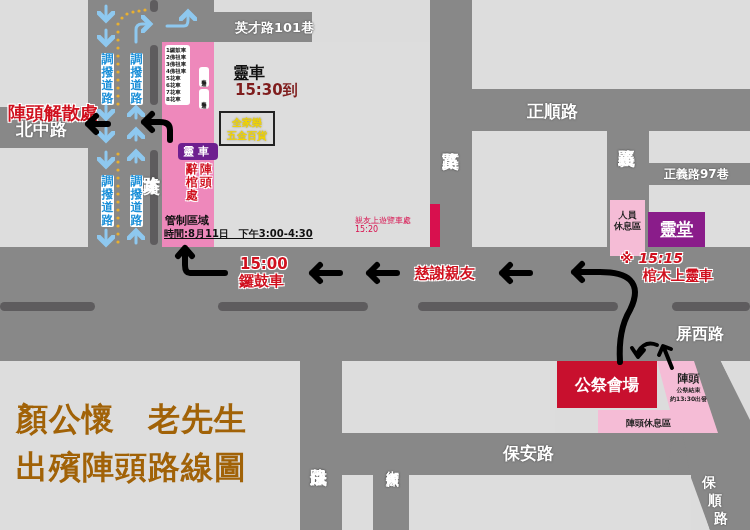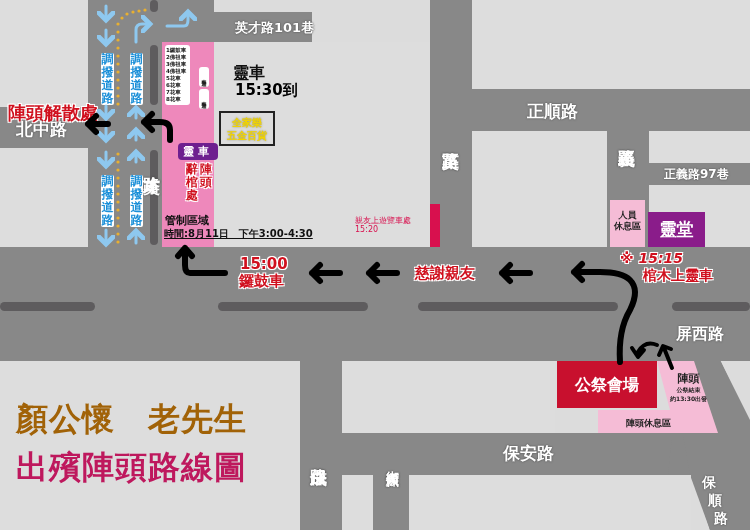--- a/index.html
+++ b/index.html
@@ -66,21 +66,21 @@
 </div>
 <div class="abs vtext" style="left:199px;top:67px;width:10px;height:20px;background:#fff;border-radius:3px;font-size:5px;font-weight:bold;color:#222;line-height:10px;text-align:center;">遊覽車</div>
 <div class="abs vtext" style="left:199px;top:89px;width:10px;height:20px;background:#fff;border-radius:3px;font-size:5px;font-weight:bold;color:#222;line-height:10px;text-align:center;">遊覽車</div>
 <div class="abs" style="left:178px;top:143px;width:40px;height:17px;background:#6e1f8f;border-radius:4px;color:#fff;font-size:11px;font-weight:bold;text-align:center;line-height:17px;letter-spacing:4px;">靈車</div>
 <div class="abs redtxt" style="left:200px;top:163px;width:12px;font-size:12px;line-height:13px;white-space:normal;">陣<br>頭</div>
 <div class="abs redtxt" style="left:186px;top:163px;width:12px;font-size:12px;line-height:13px;white-space:normal;">辭<br>棺<br>處</div>
 <div class="abs" style="left:165px;top:213px;font-size:11px;font-weight:bold;color:#111;white-space:nowrap;">管制區域</div>
 <div class="abs" style="left:164px;top:227px;font-size:10px;font-weight:bold;color:#111;white-space:nowrap;text-decoration:underline;">時間:8月11日　下午3:00-4:30</div>
 
 <div class="abs" style="left:233px;top:63px;font-size:16px;font-weight:bold;color:#111;">靈車</div>
-<div class="abs" style="left:235px;top:81px;font-size:15px;font-weight:bold;color:#000000;">15:30到</div>
+<div class="abs" style="left:235px;top:81px;font-size:15px;font-weight:bold;color:#7f1d1d;">15:30到</div>
 
 <div class="abs" style="left:219px;top:111px;width:56px;height:35px;border:2px solid #222;box-sizing:border-box;background:#dcdcdc;text-align:center;font-size:10px;font-weight:bold;color:#f2d400;line-height:13px;padding-top:3px;text-shadow:0 0 2px #886;">
   <div>全家樂</div>
   <div>五金百貨</div>
 </div>
 
 <div class="rname" style="left:235px;top:19px;font-size:13px;">英才路101巷</div>
 <div class="abs redtxt" style="left:8px;top:101px;font-size:18px;">陣頭解散處</div>
 <div class="rname" style="left:16px;top:118px;font-size:17px;">北中路</div>
 <div class="rname vtext" style="left:143px;top:164px;font-size:17px;line-height:18px;">英才路</div>
@@ -151,21 +151,21 @@
       <circle cx="139" cy="11" r="1.6"></circle>
       <circle cx="145" cy="10" r="1.6"></circle>
   </g>
 </svg>
 
 <div class="abs" style="left:430px;top:204px;width:10px;height:43px;background:#d8104e;"></div>
 <div class="abs" style="left:355px;top:216px;font-size:8px;font-weight:normal;color:#d8104e;line-height:9px;white-space:nowrap;">
   <div>親友上遊覽車處</div>
   <div>15:20</div>
 </div>
-<div class="abs" style="left:610px;top:200px;width:35px;height:47px;background:#f5bcd6;text-align:center;font-size:9px;font-weight:bold;color:#222;line-height:11px;padding-top:10px;box-sizing:border-box;">
+<div class="abs" style="left:610px;top:200px;width:35px;height:56px;background:#f5bcd6;text-align:center;font-size:9px;font-weight:bold;color:#222;line-height:11px;padding-top:10px;box-sizing:border-box;">
   <div>人員</div>
   <div>休息區</div>
 </div>
 <div class="abs" style="left:648px;top:212px;width:57px;height:35px;background:#8a1c8a;color:#fff;font-size:17px;font-weight:bold;text-align:center;line-height:35px;">靈堂</div>
 
 <div class="abs redtxt" style="left:620px;top:250px;font-size:14px;font-style:italic;">※ 15:15</div>
 <div class="abs redtxt" style="left:643px;top:267px;font-size:14px;">棺木上靈車</div>
 <div class="abs redtxt" style="left:415px;top:264px;font-size:15px;">慈謝親友</div>
 <div class="abs redtxt" style="left:240px;top:255px;font-size:15px;">15:00</div>
 <div class="abs redtxt" style="left:239px;top:272px;font-size:15px;">鑼鼓車</div>
@@ -196,13 +196,13 @@
 
     <path d="M620,362 Q618,330 630,310 Q640,290 630,280 Q622,272 600,272 L574,272 M582,264 L574,272 L582,280"></path>
 
     <path d="M657,345 Q645,340 638,352 M632,348 L638,357 L644,350" stroke-width="4"></path>
 
     <path d="M672,368 L664,348 M659,355 L663,346 L671,349" stroke-width="4"></path>
   </g>
 </svg>
 
 <div class="abs" style="left:16px;top:398px;font-size:32px;font-weight:bold;color:#a16207;white-space:pre;letter-spacing:1px;">顏公懷　老先生</div>
-<div class="abs" style="left:16px;top:446px;font-size:32px;font-weight:bold;color:#be185d;white-space:nowrap;letter-spacing:1px;">出殯陣頭路線圖</div>
+<div class="abs" style="left:16px;top:446px;font-size:32px;font-weight:bold;color:#a16207;white-space:nowrap;letter-spacing:1px;">出殯陣頭路線圖</div>
 
 </body></html>

